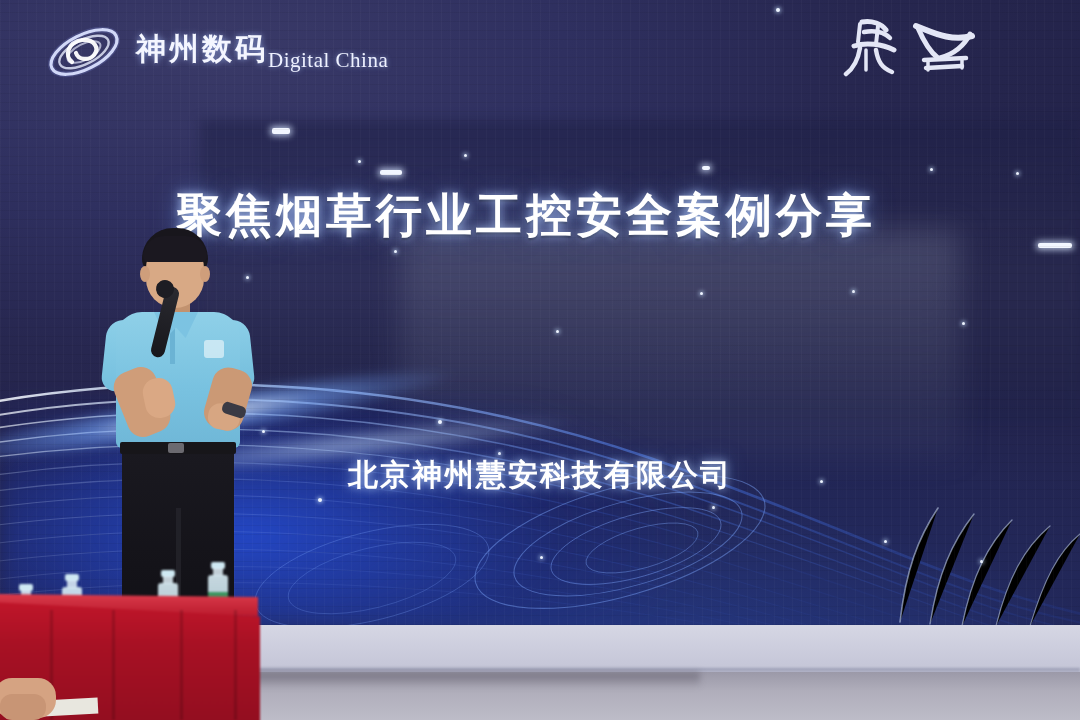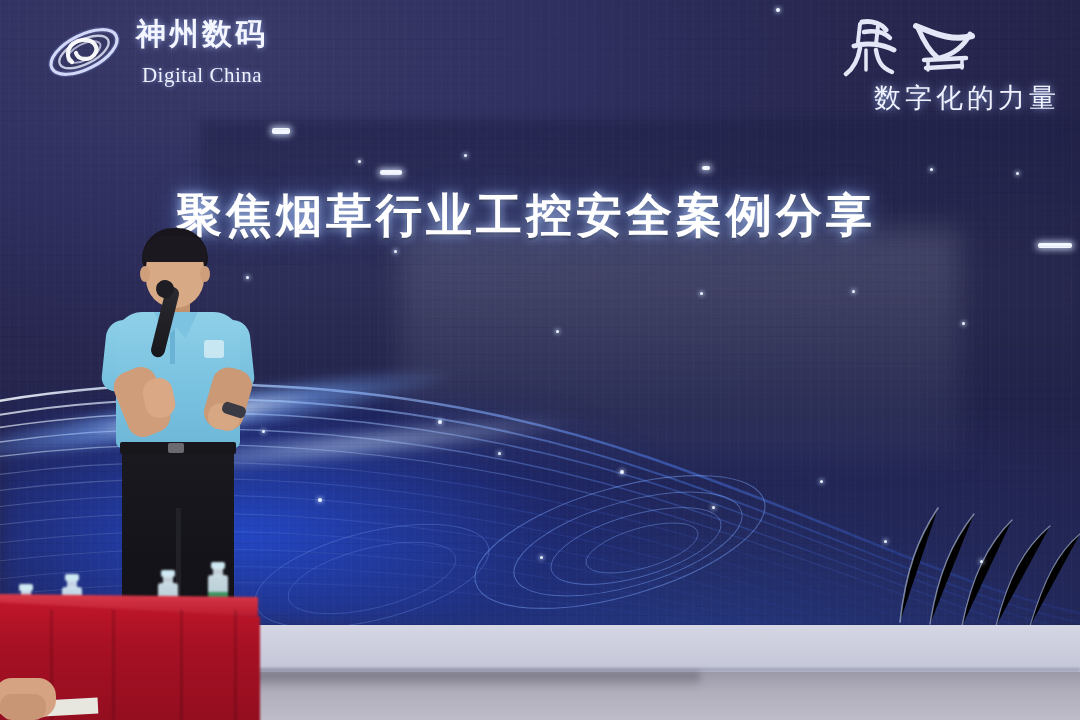--- a/index.html
+++ b/index.html
@@ -76,21 +76,21 @@
   }
   .screen-company{
     position:absolute;left:0;top:455px;width:1080px;text-align:center;
     font-size:30px;font-weight:bold;color:#ffffff;letter-spacing:2px;
     text-shadow:0 0 9px rgba(190,215,255,.85),0 0 20px rgba(110,160,255,.5);
   }
 
   
   .brand-left{position:absolute;left:42px;top:16px;display:flex;align-items:center;gap:10px;}
   .dc-mark{width:84px;height:72px;flex:none;}
-  .dc-text{display:flex;flex-direction:column;line-height:1;align-items:center;}
+  .dc-text{display:flex;flex-direction:row;line-height:1;}
   .dc-cn{font-size:30px;font-weight:bold;color:#f4f6ff;letter-spacing:3px;
          text-shadow:0 0 6px rgba(170,195,255,.7);}
   .dc-en{font-size:21px;color:#eef1ff;letter-spacing:.5px;margin-top:16px;
          font-family:"Liberation Serif","DejaVu Serif",serif;
          text-shadow:0 0 5px rgba(170,195,255,.6);}
 
   
   .brand-right{position:absolute;right:20px;top:12px;text-align:right;}
   .calli{height:72px;width:240px;display:block;margin-left:auto;}
   .slogan{font-size:27px;color:#f0f3ff;letter-spacing:4px;margin-top:-4px;
@@ -261,20 +261,21 @@
     <div class="particle" style="left:148px;top:500px;width:3px;height:3px;"></div>
 
     <div class="dash" style="left:272px;top:128px;width:18px;height:6px;"></div>
     <div class="dash" style="left:380px;top:170px;width:22px;height:5px;"></div>
     <div class="dash" style="left:1038px;top:243px;width:34px;height:5px;"></div>
     <div class="dash" style="left:702px;top:166px;width:8px;height:4px;"></div>
 
     <div class="led-seams"></div>
 
     <div class="screen-title">聚焦烟草行业工控安全案例分享</div>
+    <div class="screen-company">北京神州慧安科技有限公司</div>
 
     <div class="brand-left">
       <svg class="dc-mark" viewBox="0 0 84 72">
         <g fill="none" stroke="#e9edff" stroke-linecap="round">
           <ellipse cx="42" cy="36" rx="36" ry="17" transform="rotate(-27 42 36)" stroke-width="3.2" opacity="0.95"></ellipse>
           <ellipse cx="42" cy="36" rx="27" ry="12" transform="rotate(-27 42 36)" stroke-width="2.4" opacity="0.8"></ellipse>
           <ellipse cx="42" cy="36" rx="18" ry="8" transform="rotate(-27 42 36)" stroke-width="2" opacity="0.65"></ellipse>
           <path d="M30 46 C 22 40, 26 26, 40 24 C 52 23, 58 32, 52 39 C 47 45, 36 44, 34 37" stroke="#ffffff" stroke-width="4.2" opacity="0.95"></path>
         </g>
         <ellipse cx="42" cy="36" rx="36" ry="17" transform="rotate(-27 42 36)" fill="none" stroke="#93a6ff" stroke-width="6" opacity="0.18"></ellipse>
@@ -300,21 +301,20 @@
 
           <path d="M96 14 C 112 20, 130 30, 152 24" stroke-width="6"></path>
           <path d="M98 16 C 104 30, 110 40, 118 46" stroke-width="5"></path>
           <path d="M150 22 C 144 34, 134 42, 120 46" stroke-width="5"></path>
           <path d="M104 48 L 146 46" stroke-width="4.5"></path>
           <path d="M106 56 L 142 54" stroke-width="4.5"></path>
           <path d="M108 48 L 108 58" stroke-width="3.5"></path>
           <path d="M142 46 L 142 56" stroke-width="3.5"></path>
         </g>
       </svg>
-      <div class="slogan">数字化的力量</div>
     </div>
   </div>
 
   <div class="stage-top"></div>
   <div class="stage-edge"></div>
   <div class="stage-floor"></div>
   <div class="floor-shadow"></div>
 
   <div class="speaker">
     <div class="spk-pants"></div>

